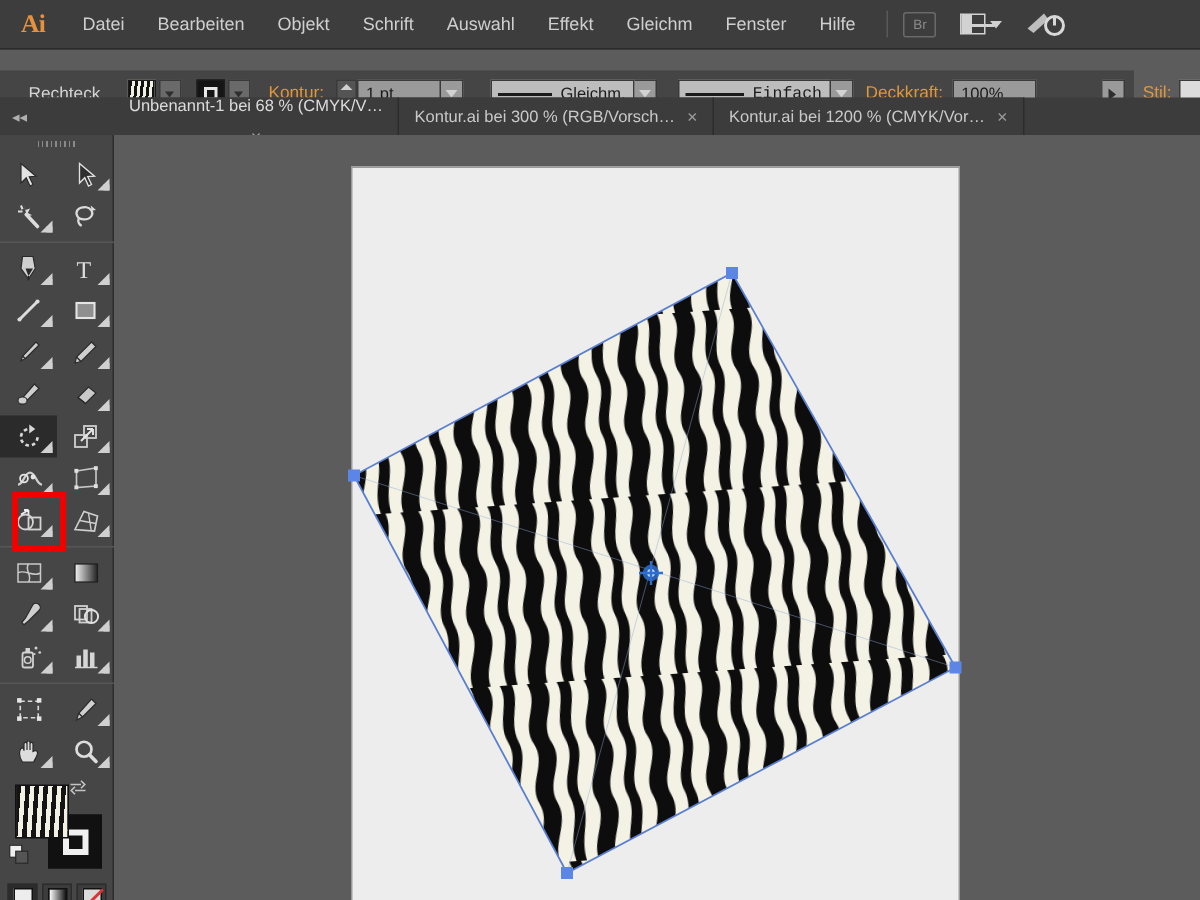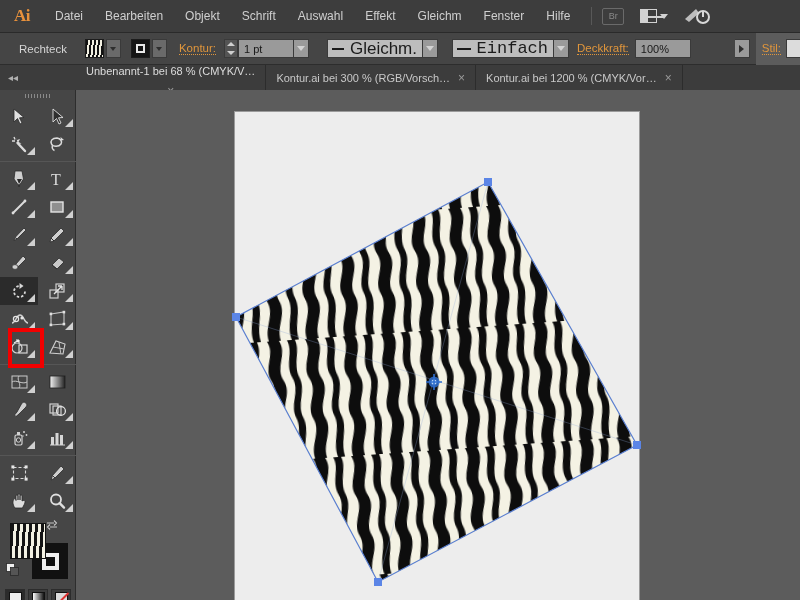--- a/index.html
+++ b/index.html
@@ -56,21 +56,21 @@
   }
   .caret-dn {
     width: 0; height: 0; border-left: 4px solid transparent;
     border-right: 4px solid transparent; border-top: 5px solid #d2d2d2;
   }
   .ws-icon { margin-left: 16px; display:flex; align-items:center; }
   .ws-icon svg { display:block; }
 
   
   .controlbar {
-    position: absolute; top: 33px; left: 0; width: 756px; height: 32px;
+    position: absolute; top: 47px; left: 0; width: 756px; height: 32px;
     background: #454545;
     display: flex; align-items: center;
     border-bottom: 1px solid #2d2d2d;
   }
   .grip {
     width: 5px; height: 18px; margin: 0 6px 0 5px;
     background-image: repeating-linear-gradient(to bottom, #7a7a7a 0 1px, transparent 1px 3px);
   }
   .cb-label { color: #d5d5d5; font-size: 11.5px; white-space: nowrap; }
   .cb-sep { width:1px; height:20px; background:#595959; margin:0 9px; }
@@ -103,21 +103,21 @@
   .st-up { width:0;height:0;border-left:4px solid transparent;border-right:4px solid transparent;border-bottom:4px solid #cfcfcf; }
   .st-dn { width:0;height:0;border-left:4px solid transparent;border-right:4px solid transparent;border-top:4px solid #cfcfcf; }
   .field {
     height: 19px; background: #9a9a9a; border: 1px solid #3a3a3a;
     color: #181818; font-size: 11px; display:flex; align-items:center;
     padding: 0 5px;
   }
   .combo {
     height: 19px; background:#bdbdbd; border:1px solid #3a3a3a;
     display:flex; align-items:center; justify-content:flex-end;
-    padding: 0 5px 0 4px; color:#1b1b1b; font-size:17px; gap:6px;
+    padding: 0 5px 0 4px; color:#1b1b1b; font-size:11px; gap:6px;
   }
   .combo .dash { width:48px; height:2px; background:#1b1b1b; }
   .field-arrow {
     width: 15px; height: 19px; background:#9a9a9a; border:1px solid #3a3a3a;
     border-left:none; display:flex;align-items:center;justify-content:center;
   }
   .caret-rt { width:0;height:0;border-top:4px solid transparent;border-bottom:4px solid transparent;border-left:5px solid #2e2e2e; }
   .style-swatch { width:22px;height:19px;background:#dcdcdc;border:1px solid #3a3a3a; }
   .round-btn {
     width:19px;height:19px;border-radius:50%;

